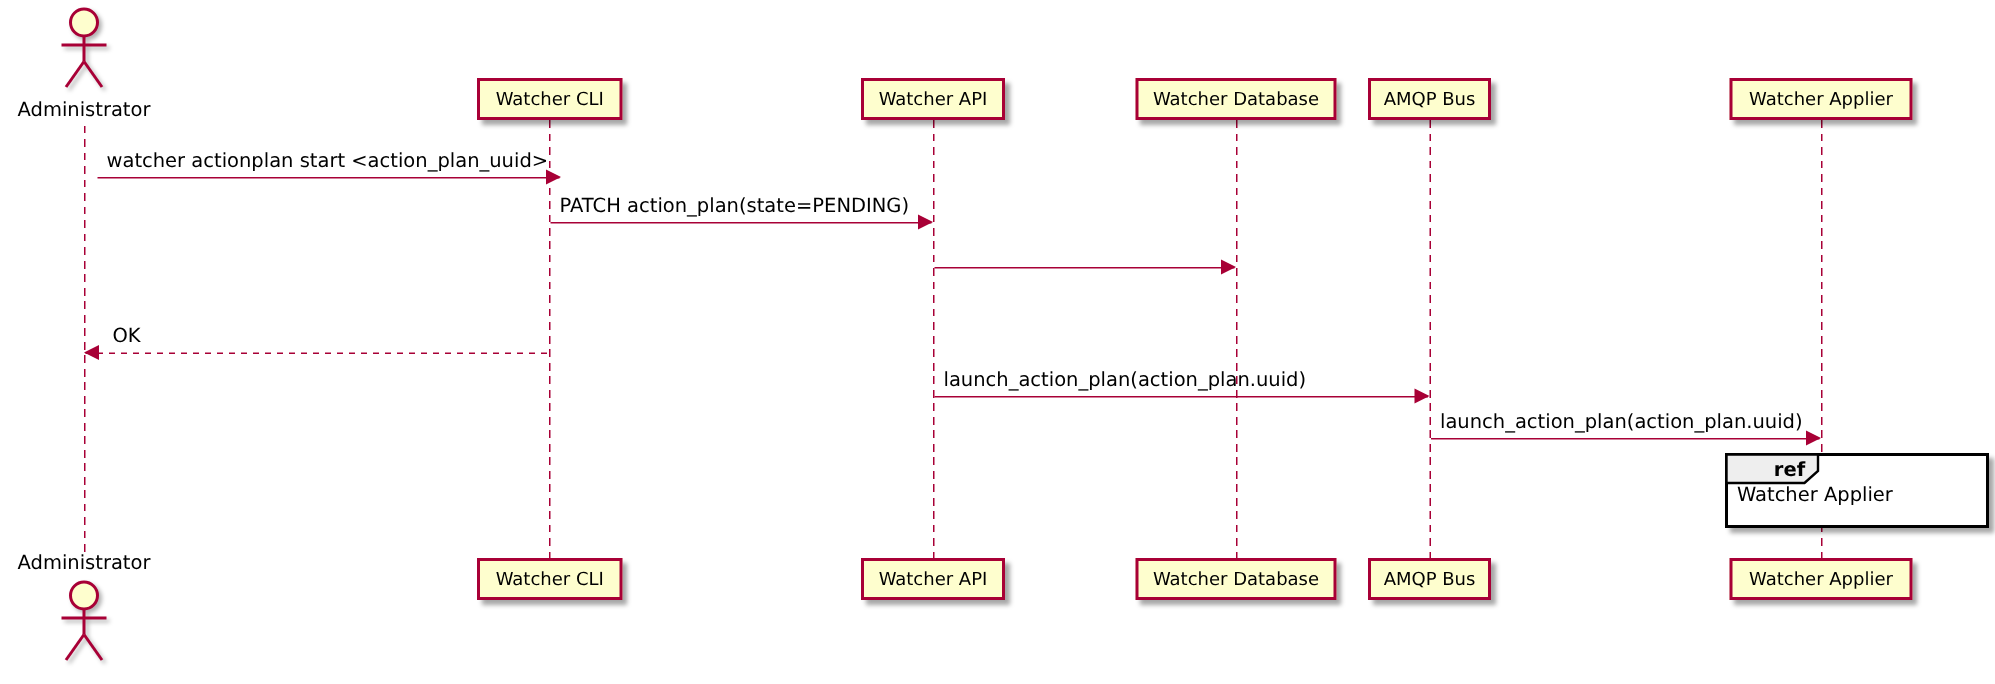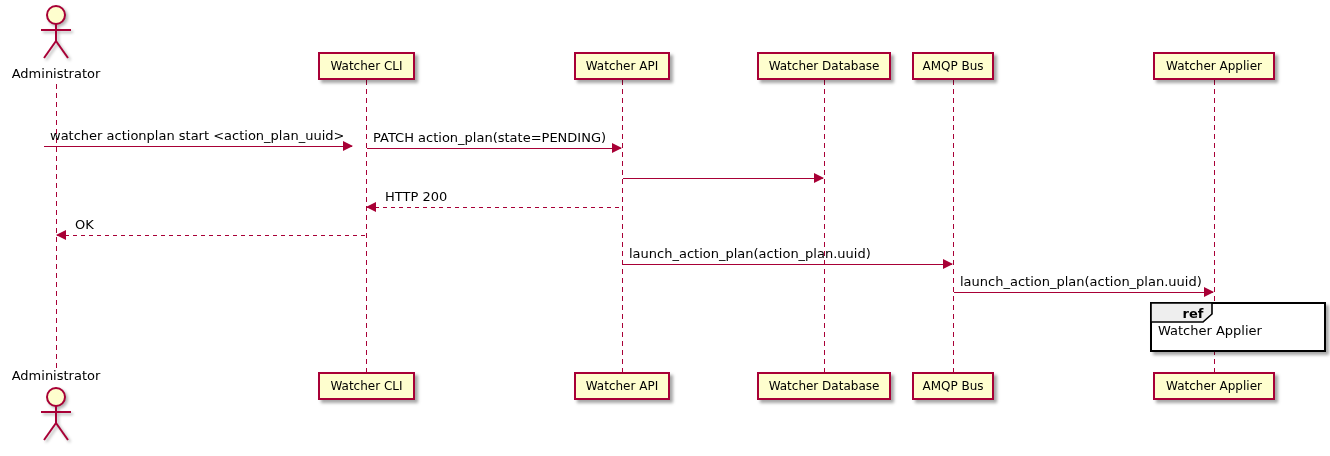--- a/index.html
+++ b/index.html
@@ -77,42 +77,37 @@
     <line x1="20" y1="37" x2="32" y2="54" stroke="#A80036" stroke-width="2"></line>
   </svg>
   <div class="actor-label" style="left:10px;top:66px;">Administrator</div>
 
   <div class="participant" style="left:318px;top:52px;width:97px;">Watcher CLI</div>
   <div class="participant" style="left:574px;top:52px;width:96px;">Watcher API</div>
   <div class="participant" style="left:757px;top:52px;width:134px;">Watcher Database</div>
   <div class="participant" style="left:912px;top:52px;width:82px;">AMQP Bus</div>
   <div class="participant" style="left:1153px;top:52px;width:122px;">Watcher Applier</div>
 
-  <div class="msg solid" style="left:44px;top:100px;width:308px;margin-top:28px;">
+  <div class="msg solid" style="left:65px;top:100px;width:308px;">
     <div class="msg-label" style="left:6px;">watcher actionplan start &lt;action_plan_uuid&gt;</div>
     <div class="msg-line"></div>
     <div class="msg-arrow arrow-right"></div>
   </div>
 
   <div class="msg solid" style="left:367px;top:130px;width:254px;">
     <div class="msg-label" style="left:6px;">PATCH action_plan(state=PENDING)</div>
     <div class="msg-line"></div>
     <div class="msg-arrow arrow-right"></div>
   </div>
 
   <div class="msg solid" style="left:623px;top:160px;width:200px;">
     <div class="msg-line"></div>
     <div class="msg-arrow arrow-right"></div>
   </div>
 
-  <div class="msg dashed" style="left:367px;top:189px;width:254px;">
-    <div class="msg-label" style="left:18px;">HTTP 200</div>
-    <div class="msg-line"></div>
-    <div class="msg-arrow arrow-left"></div>
-  </div>
 
   <div class="msg dashed" style="left:57px;top:217px;width:308px;">
     <div class="msg-label" style="left:18px;">OK</div>
     <div class="msg-line"></div>
     <div class="msg-arrow arrow-left"></div>
   </div>
 
   <div class="msg solid" style="left:623px;top:246px;width:329px;">
     <div class="msg-label" style="left:6px;">launch_action_plan(action_plan.uuid)</div>
     <div class="msg-line"></div>

